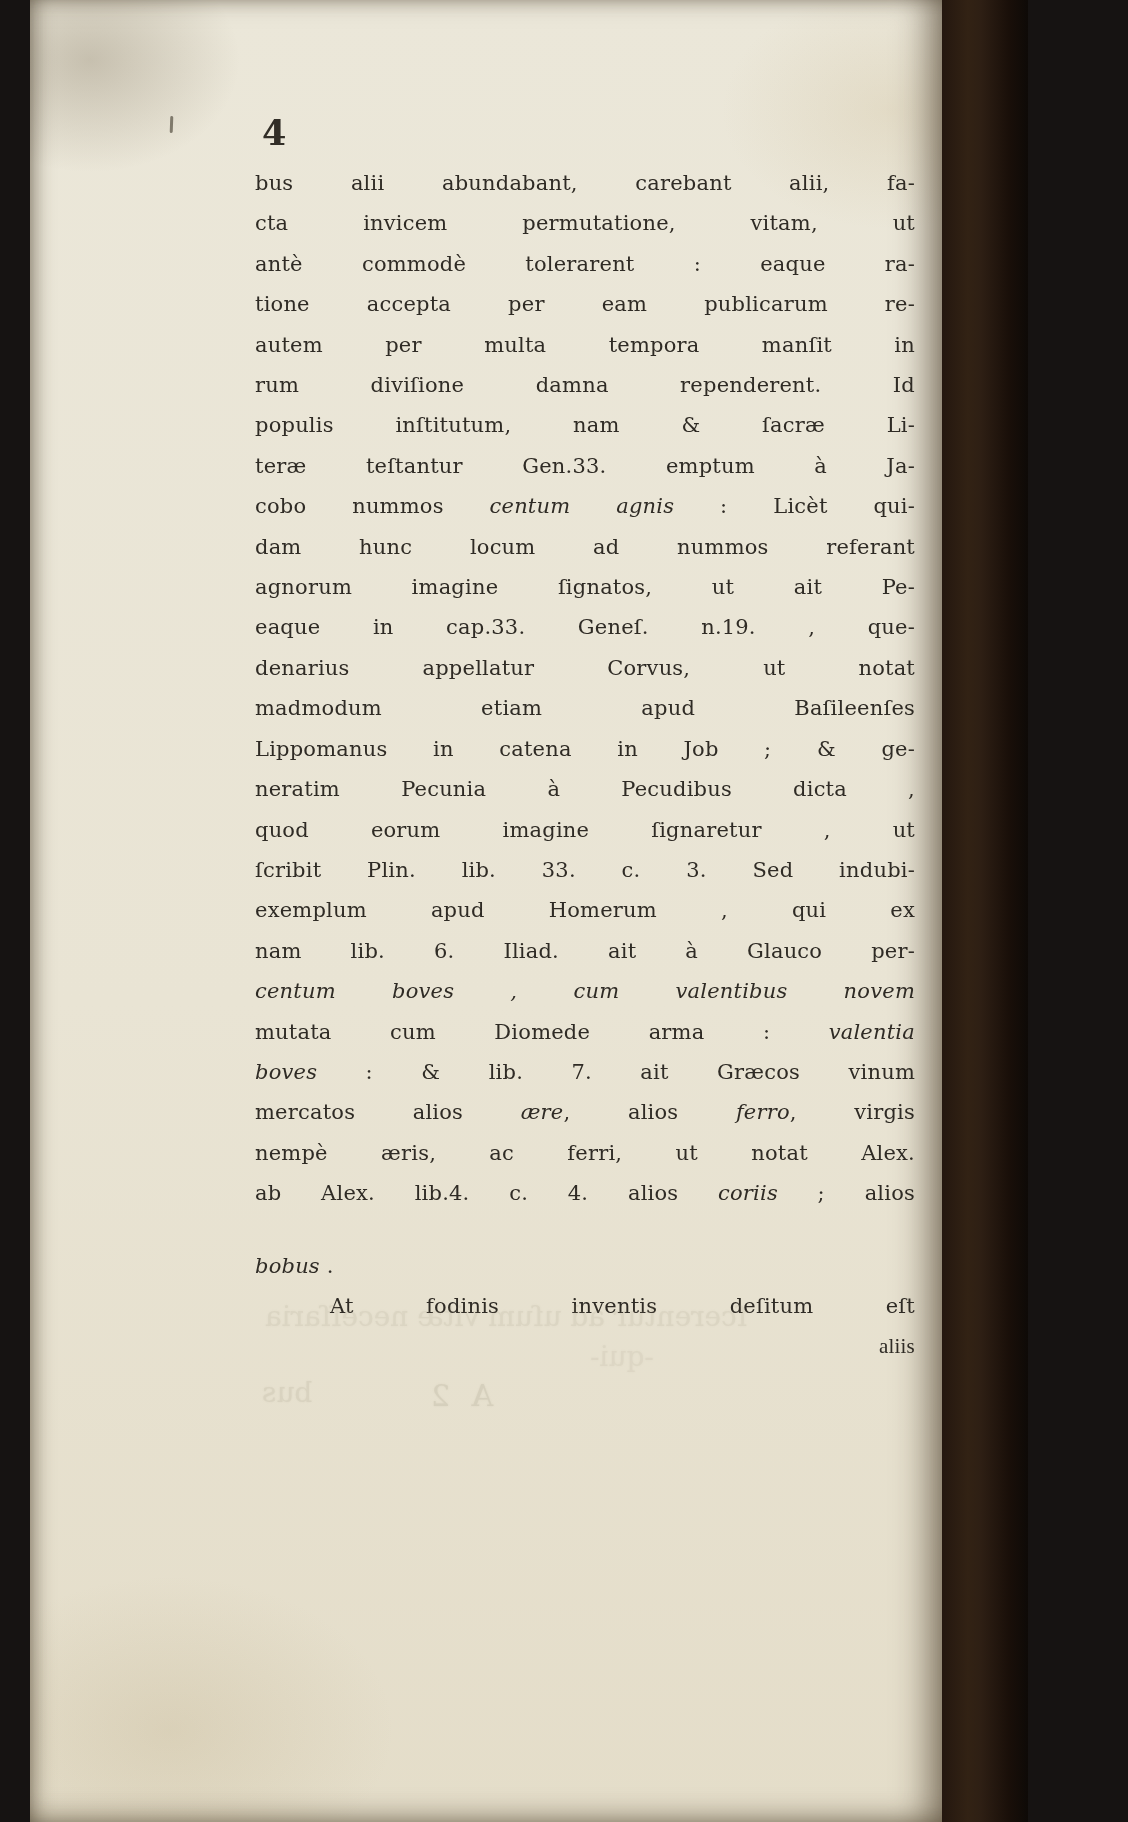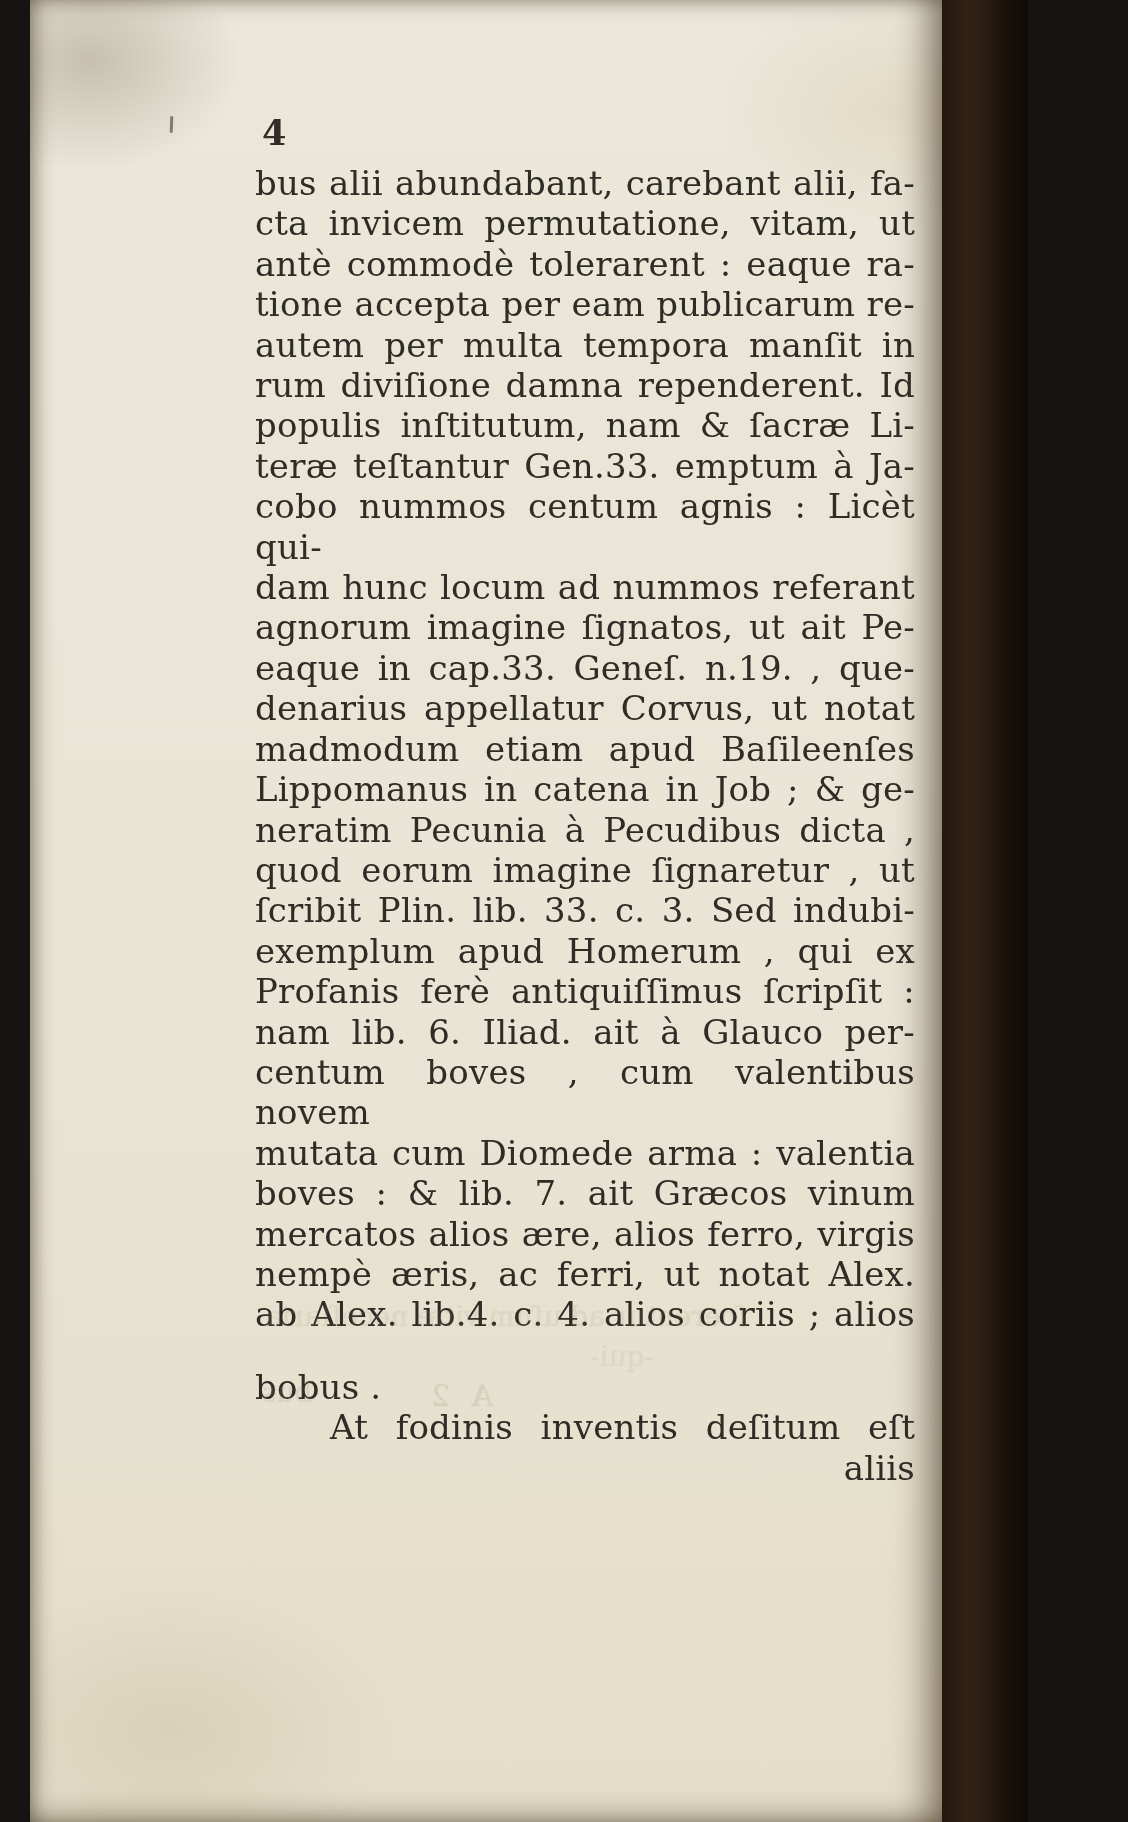--- a/index.html
+++ b/index.html
@@ -33,27 +33,27 @@
     background:#4a4336;opacity:.65;transform:rotate(2deg);border-radius:2px;
   }
   .pageno{
     position:absolute;left:232px;top:112px;
     font-size:35px;font-weight:700;color:#322e27;letter-spacing:1px;
   }
   .textblock{
     position:absolute;left:225px;top:163px;width:660px;
   }
   .line{
-    font-size:34px;line-height:40.4px;color:#2f2b25;
+    font-size:21px;line-height:40.4px;color:#2f2b25;
     text-align:justify;text-align-last:justify;
     letter-spacing:.2px;white-space:normal;
   }
   .line.left{text-align:left;text-align-last:left;margin-top:32px;}
-  .line.right{text-align:right;text-align-last:right;}
-  .line .it{}
+  .line.right{text-align:right;text-align-last:right;font-family:Liberation Serif, serif;}
+  .line .it{font-style:italic;}
   .showthrough span{
     position:absolute;
     color:#978f78;
     transform:scaleX(-1);
     text-shadow:0 0 2px rgba(150,140,115,.8);
     font-size:28px;
     white-space:nowrap;
     pointer-events:none;
   }
   .st-line1{left:235px;top:1300px;opacity:.14;}
@@ -80,21 +80,20 @@
       <div class="line"><span>dam hunc locum ad nummos referant</span></div>
       <div class="line"><span>agnorum imagine ſignatos, ut ait Pe-</span></div>
       <div class="line"><span>eaque in cap.33. Geneſ. n.19. , que-</span></div>
       <div class="line"><span>denarius appellatur Corvus, ut notat</span></div>
       <div class="line"><span>madmodum etiam apud Baſileenſes</span></div>
       <div class="line"><span>Lippomanus in catena in Job ; &amp; ge-</span></div>
       <div class="line"><span>neratim Pecunia à Pecudibus dicta ,</span></div>
       <div class="line"><span>quod eorum imagine ſignaretur , ut</span></div>
       <div class="line"><span>ſcribit Plin. lib. 33. c. 3. Sed indubi-</span></div>
       <div class="line"><span>exemplum apud Homerum , qui ex</span></div>
-      <div class="line"><span>Profanis ferè antiquiſſimus ſcripſit :</span></div>
       <div class="line"><span>nam lib. 6. Iliad. ait à Glauco per-</span></div>
       <div class="line"><span class="it">centum boves , cum valentibus novem</span></div>
       <div class="line"><span>mutata cum Diomede arma : </span><span class="it">valentia</span></div>
       <div class="line"><span class="it">boves</span><span> : &amp; lib. 7. ait Græcos vinum</span></div>
       <div class="line"><span>mercatos alios </span><span class="it">ære</span><span>, alios </span><span class="it">ferro</span><span>, virgis</span></div>
       <div class="line"><span>nempè æris, ac ferri, ut notat Alex.</span></div>
       <div class="line"><span>ab Alex. lib.4. c. 4. alios </span><span class="it">coriis</span><span> ; alios</span></div>
       <div class="line left"><span class="it">bobus</span><span> .</span></div>
       <div class="line" style="padding-left: 75px;"><span>At fodinis inventis deſitum eſt</span></div>
       <div class="line right"><span>aliis</span></div>

